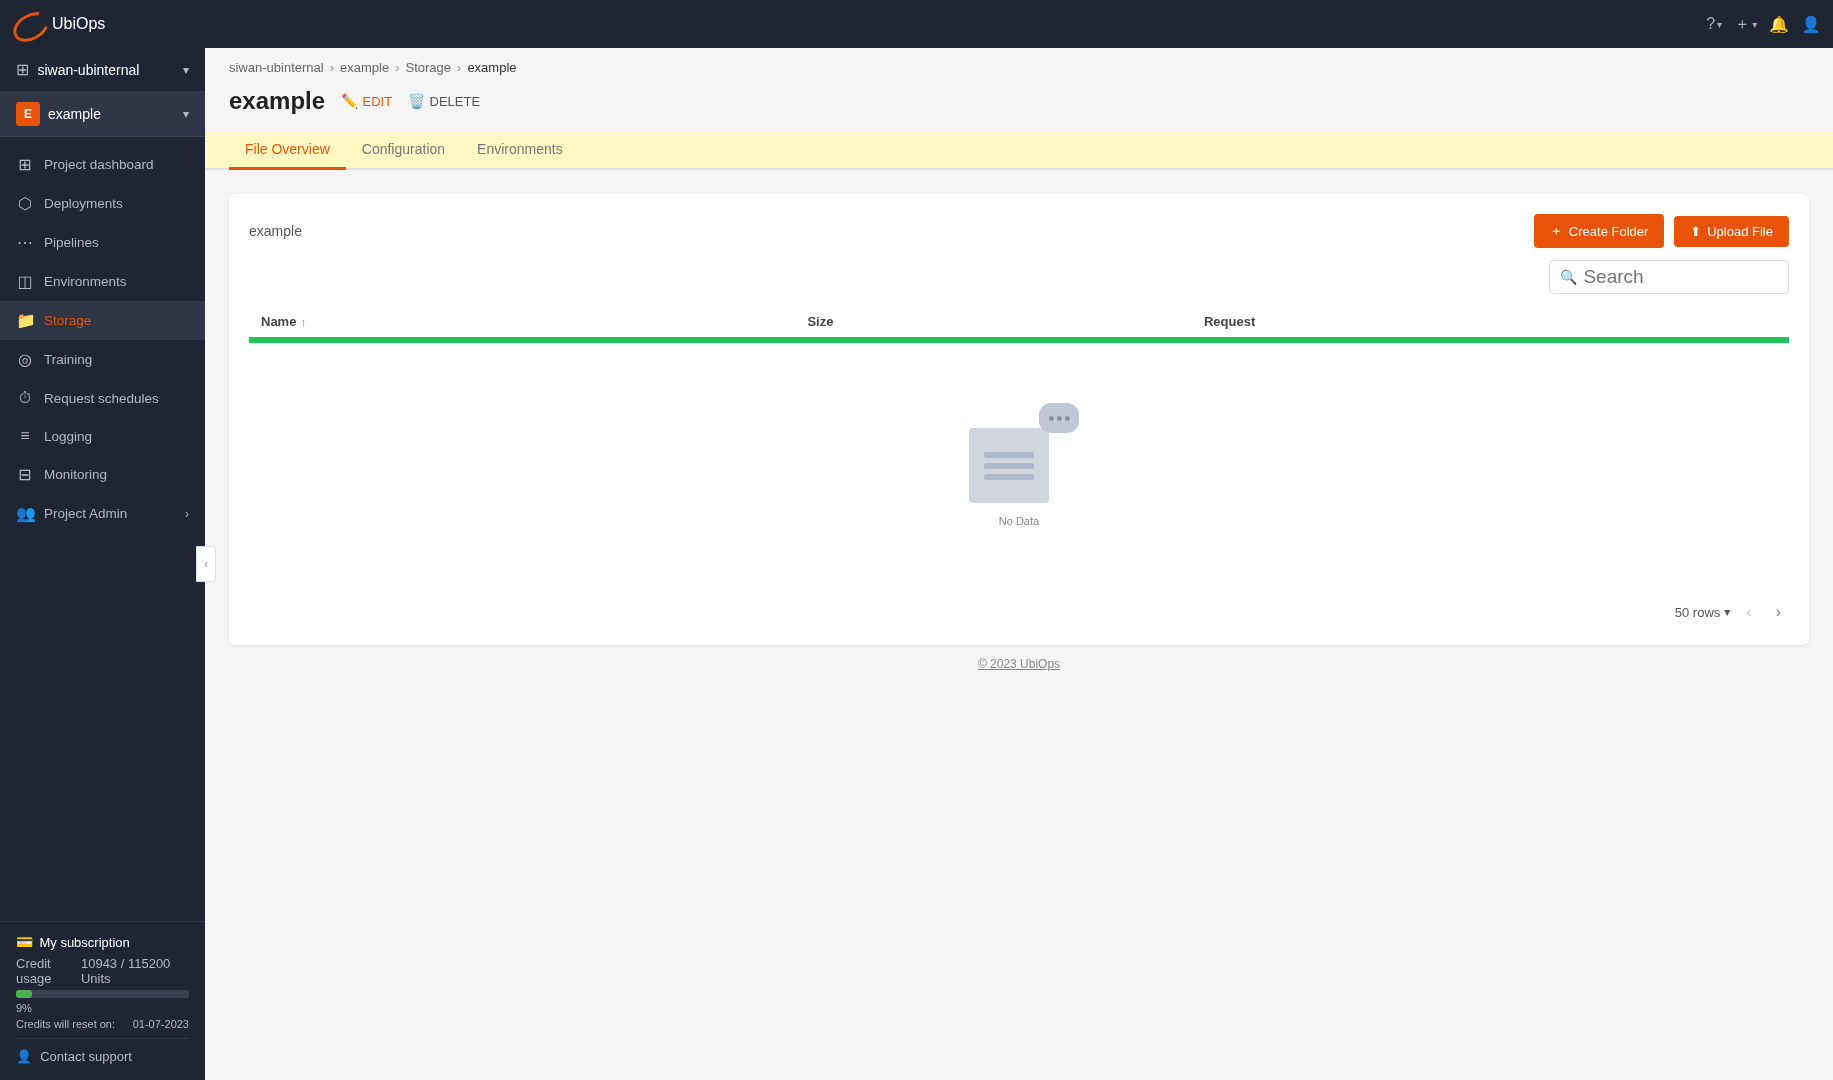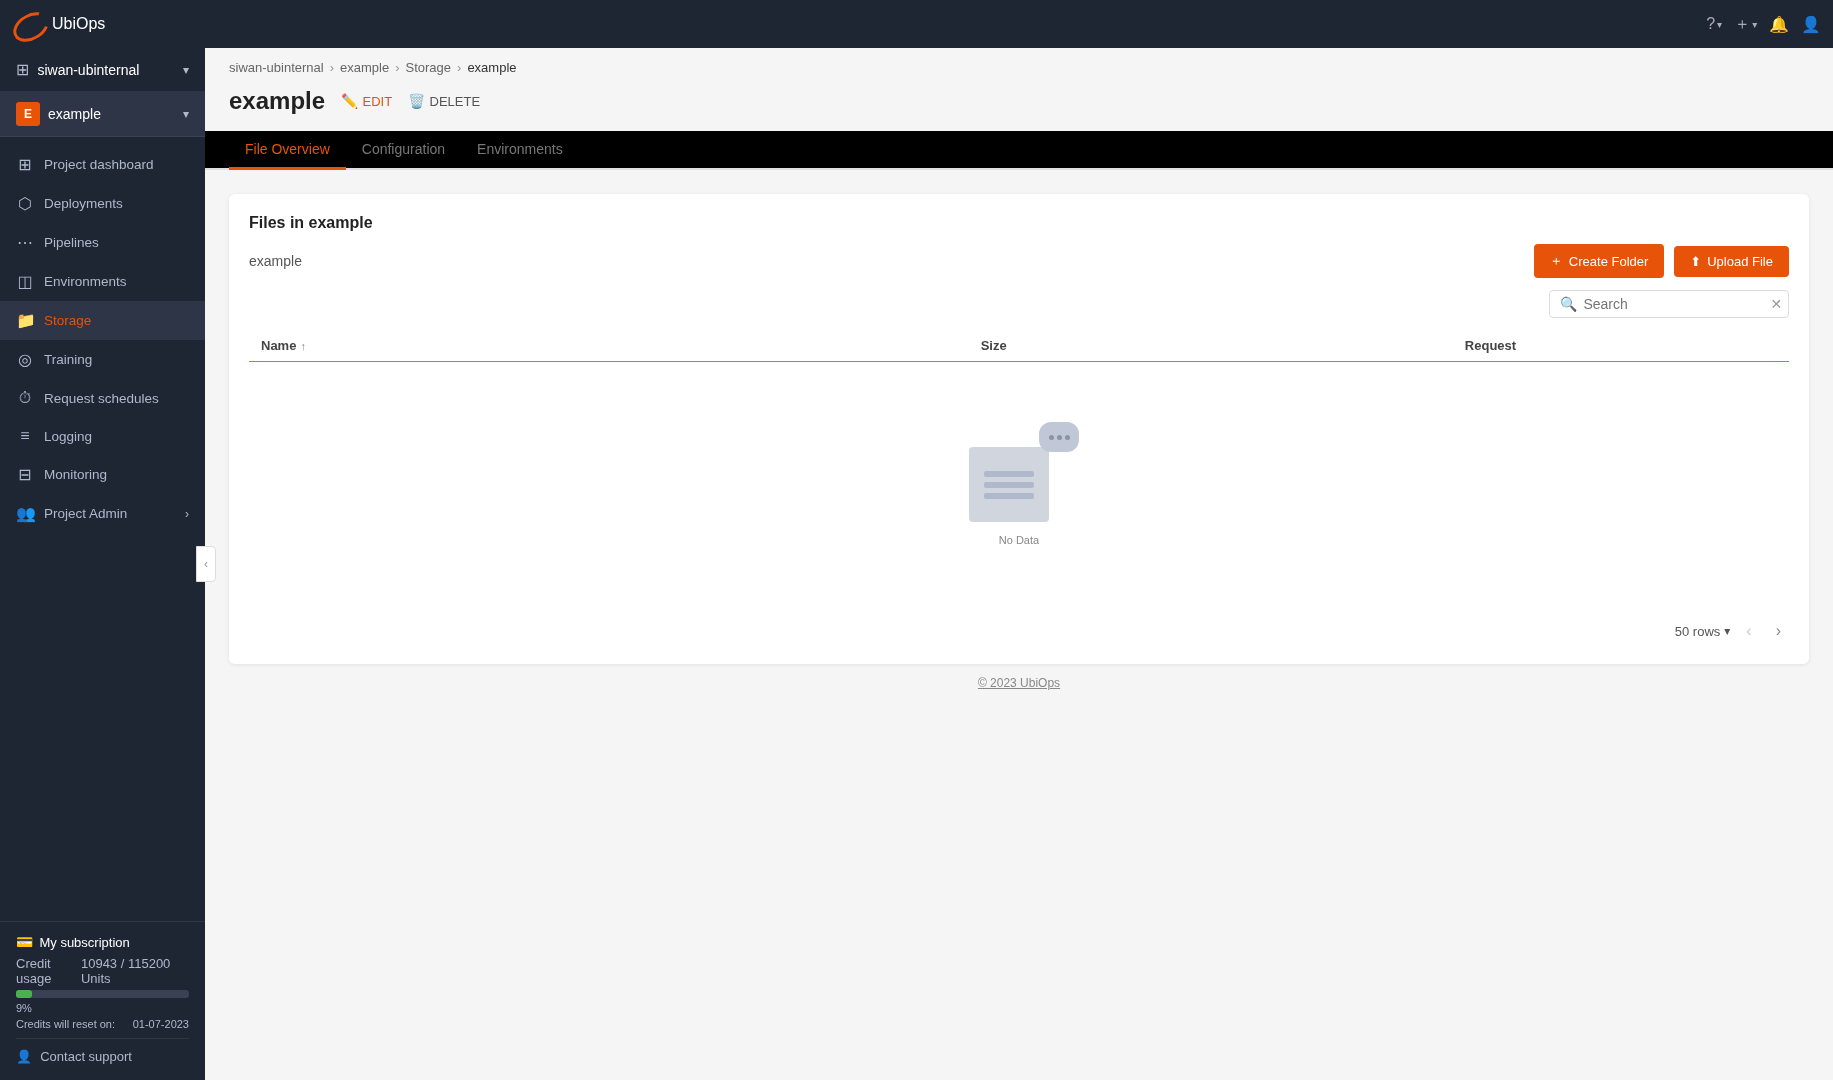--- a/index.html
+++ b/index.html
@@ -141,21 +141,21 @@
     .delete-btn {
       display: flex; align-items: center; gap: 4px;
       color: #555; cursor: pointer; font-size: 13px; font-weight: 500;
     }
 
     
     .tabs {
       display: flex;
       border-bottom: 2px solid #e0e0e0;
       padding: 0 24px;
-      background: #000000;
+      background: #fef9c3;
     }
     .tab {
       padding: 10px 16px;
       cursor: pointer;
       font-size: 14px;
       color: #777;
       border-bottom: 3px solid transparent;
       margin-bottom: -2px;
     }
     .tab.active { color: #e8530a; border-bottom-color: #e8530a; font-weight: 500; }
@@ -224,36 +224,36 @@
       border: 1px solid #ddd;
       border-radius: 4px;
       padding: 5px 10px;
       gap: 6px;
       width: 240px;
       background: #fff;
     }
     .search-box input {
       border: none;
       outline: none;
-      font-size: 14px;
+      font-size: 19px;
       color: #555;
       flex: 1;
       background: transparent;
     }
     .search-clear { color: #999; cursor: pointer; font-size: 14px; }
 
     
     .files-table { width: 100%; border-collapse: collapse; }
     .files-table th {
-      text-align: center;
+      text-align: left;
       padding: 8px 12px;
       font-size: 13px;
       color: #444;
       font-weight: 600;
-      border-bottom: 1px solid #22c55e;
+      border-bottom: 6px solid #22c55e;
     }
     .th-name { display: flex; align-items: center; gap: 4px; cursor: pointer; }
     .sort-icon { font-size: 11px; color: #888; }
 
     
     .no-data-area {
       display: flex;
       flex-direction: column;
       align-items: center;
       justify-content: center;
@@ -508,21 +508,20 @@
       <div class="tab">
         <span>Configuration</span>
       </div>
       <div class="tab">
         <span>Environments</span>
       </div>
     </div>
 
     <div class="content-area">
       <div class="files-panel">
-        <div class="files-panel-title">Files in example</div>
 
         <div class="files-path-row">
           <span class="files-path">example</span>
           <div class="files-actions">
             <button class="btn-create-folder">
               <span>＋</span>
               <span>Create Folder</span>
             </button>
             <button class="btn-upload-file">
               <span>⬆</span>

